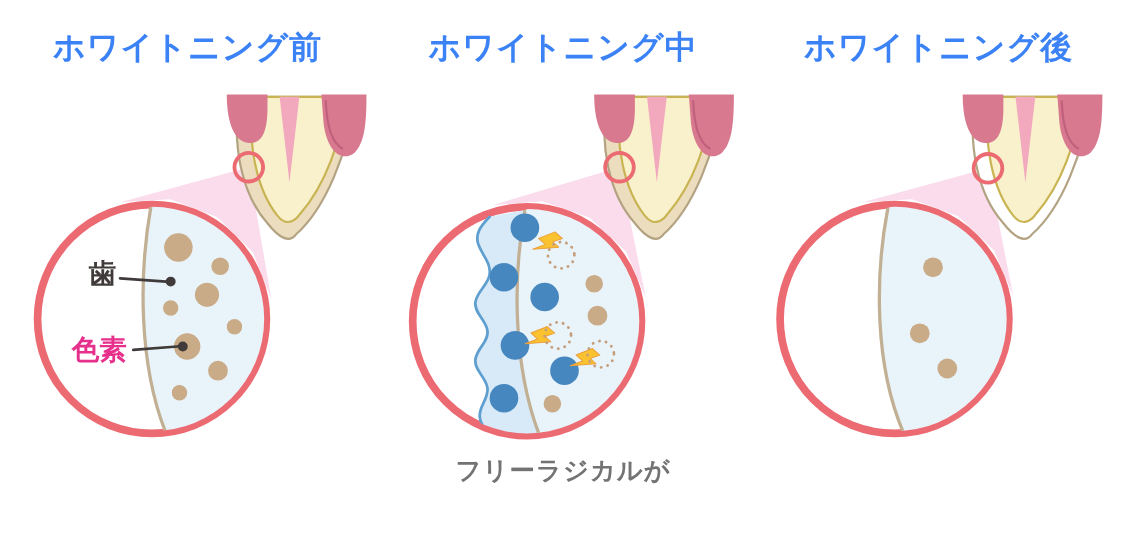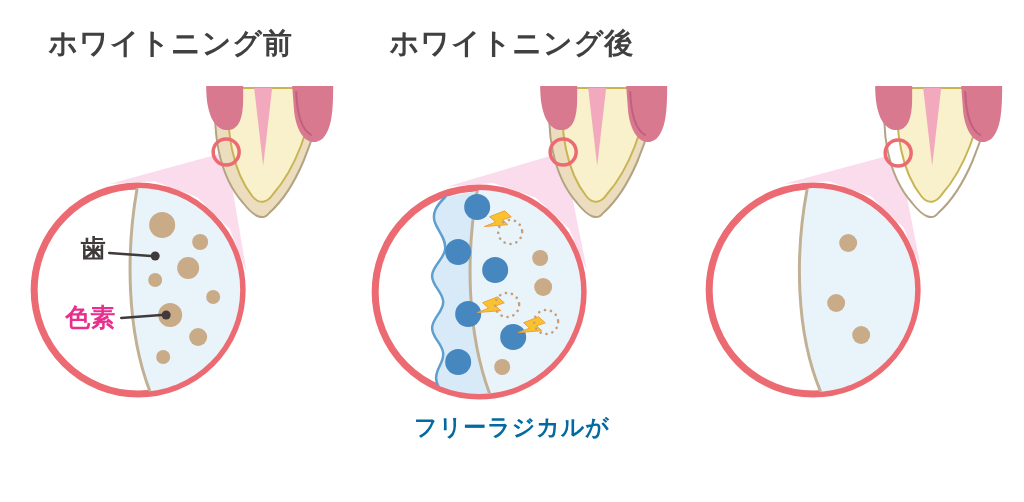--- a/index.html
+++ b/index.html
@@ -1,23 +1,23 @@
 <!DOCTYPE html>
 <html><head>
 <meta charset="utf-8">
 <style>
   html,body{margin:0;padding:0;background:#ffffff;}
   .figure{position:relative;width:1024px;height:502px;background:#fff;overflow:hidden;
           font-family:"Liberation Sans","DejaVu Sans",sans-serif;display:flex;}
   .panel{position:relative;width:341.33px;height:502px;flex:0 0 auto;}
   .title{position:absolute;top:24px;left:0;width:100%;margin:0;text-align:center;
-         font-size:29px;font-weight:bold;letter-spacing:1px;color:#404040;z-index:3;}
+         font-size:29px;font-weight:bold;letter-spacing:1px;color:#3b82f6;z-index:3;}
   .art{position:absolute;left:0;top:0;width:100%;height:100%;z-index:1;}
   .caption{position:absolute;top:409px;left:0;width:100%;text-align:center;z-index:3;
-           font-size:23px;font-weight:600;line-height:37px;color:#0369a1;letter-spacing:1px;}
+           font-size:23px;font-weight:600;line-height:37px;color:#737373;letter-spacing:1px;}
 </style>
 </head>
 <body>
 
 <div class="figure">
 
   <section class="panel">
     <h2 class="title">ホワイトニング前</h2>
     <svg class="art" viewBox="0 0 341 502">
         <polygon points="226.0,152.0 109.1,183.9 154.5,181.2 197.1,197.3 229.6,229.1 246.4,271.5" fill="#fadcec"></polygon>
@@ -55,21 +55,21 @@
         <circle cx="166" cy="315" r="4.5" fill="#403b3a"></circle>
         <text x="90" y="326" fill="#e7308c" text-anchor="middle" font-size="25" font-weight="bold" font-family="&quot;Liberation Sans&quot;,&quot;DejaVu Sans&quot;,sans-serif">色素</text>
       </svg>
     <div class="caption">
       <div></div>
       <div></div>
     </div>
   </section>
 
   <section class="panel">
-    <h2 class="title">ホワイトニング後</h2>
+    <h2 class="title">ホワイトニング中</h2>
     <svg class="art" viewBox="0 0 341 502">
         <polygon points="222.0,152.0 106.4,186.6 151.7,182.9 194.6,197.7 227.9,228.6 245.8,270.3" fill="#fadcec"></polygon>
         <g transform="translate(-7,0)">
           <path d="M217,88 C211,132 219,176 243,203 C254,217 263,221 269,213 C295,190 317,139 322,88 Z" fill="#ebddbe" stroke="#b3a383" stroke-width="2"></path>
           <path d="M229,88 C225,132 233,172 252,196 C259,205 267,203 273,194 C295,169 311,127 314,88 Z" fill="#f9f1cc" stroke="#c9b453" stroke-width="2"></path>
           <path d="M254,88 L272,88 L263,166 Z" fill="#f2a9be"></path>
           <path d="M206,86 L243,86 L243,98 C243,120 238,131 226,130 C213,129 206,112 206,86 Z" fill="#d8798f"></path>
           <path d="M292,86 L333,86 C333,114 331,130 322,139 C310,148 297,137 294,112 L292,86 Z" fill="#d8798f"></path>
           <path d="M296,92 C297,116 302,130 311,135" fill="none" stroke="#c0607c" stroke-width="2" stroke-linecap="round"></path>
         </g>
@@ -101,20 +101,21 @@
           <circle cx="166" cy="305" r="12" fill="none" stroke="#c79e7b" stroke-width="2.6" stroke-dasharray="0.1 6" stroke-linecap="round"></circle>
           <circle cx="205" cy="322" r="12" fill="none" stroke="#c79e7b" stroke-width="2.6" stroke-dasharray="0.1 6" stroke-linecap="round"></circle>
         </g>
       </svg>
     <div class="caption">
       <div>フリーラジカルが</div>
     </div>
   </section>
 
   <section class="panel">
+    <h2 class="title">ホワイトニング後</h2>
     <svg class="art" viewBox="0 0 341 502">
         <polygon points="215.0,153.0 101.2,183.8 145.9,181.2 188.0,196.5 220.4,227.4 237.9,268.6" fill="#fadcec"></polygon>
         <g transform="translate(-14,0)">
           <path d="M217,88 C211,132 219,176 243,203 C254,217 263,221 269,213 C295,190 317,139 322,88 Z" fill="#ffffff" stroke="#b3a383" stroke-width="2"></path>
           <path d="M229,88 C225,132 233,172 252,196 C259,205 267,203 273,194 C295,169 311,127 314,88 Z" fill="#f9f1cc" stroke="#c9b453" stroke-width="2"></path>
           <path d="M254,88 L272,88 L263,166 Z" fill="#f2a9be"></path>
           <path d="M206,86 L243,86 L243,98 C243,120 238,131 226,130 C213,129 206,112 206,86 Z" fill="#d8798f"></path>
           <path d="M292,86 L333,86 C333,114 331,130 322,139 C310,148 297,137 294,112 L292,86 Z" fill="#d8798f"></path>
           <path d="M296,92 C297,116 302,130 311,135" fill="none" stroke="#c0607c" stroke-width="2" stroke-linecap="round"></path>
         </g>

